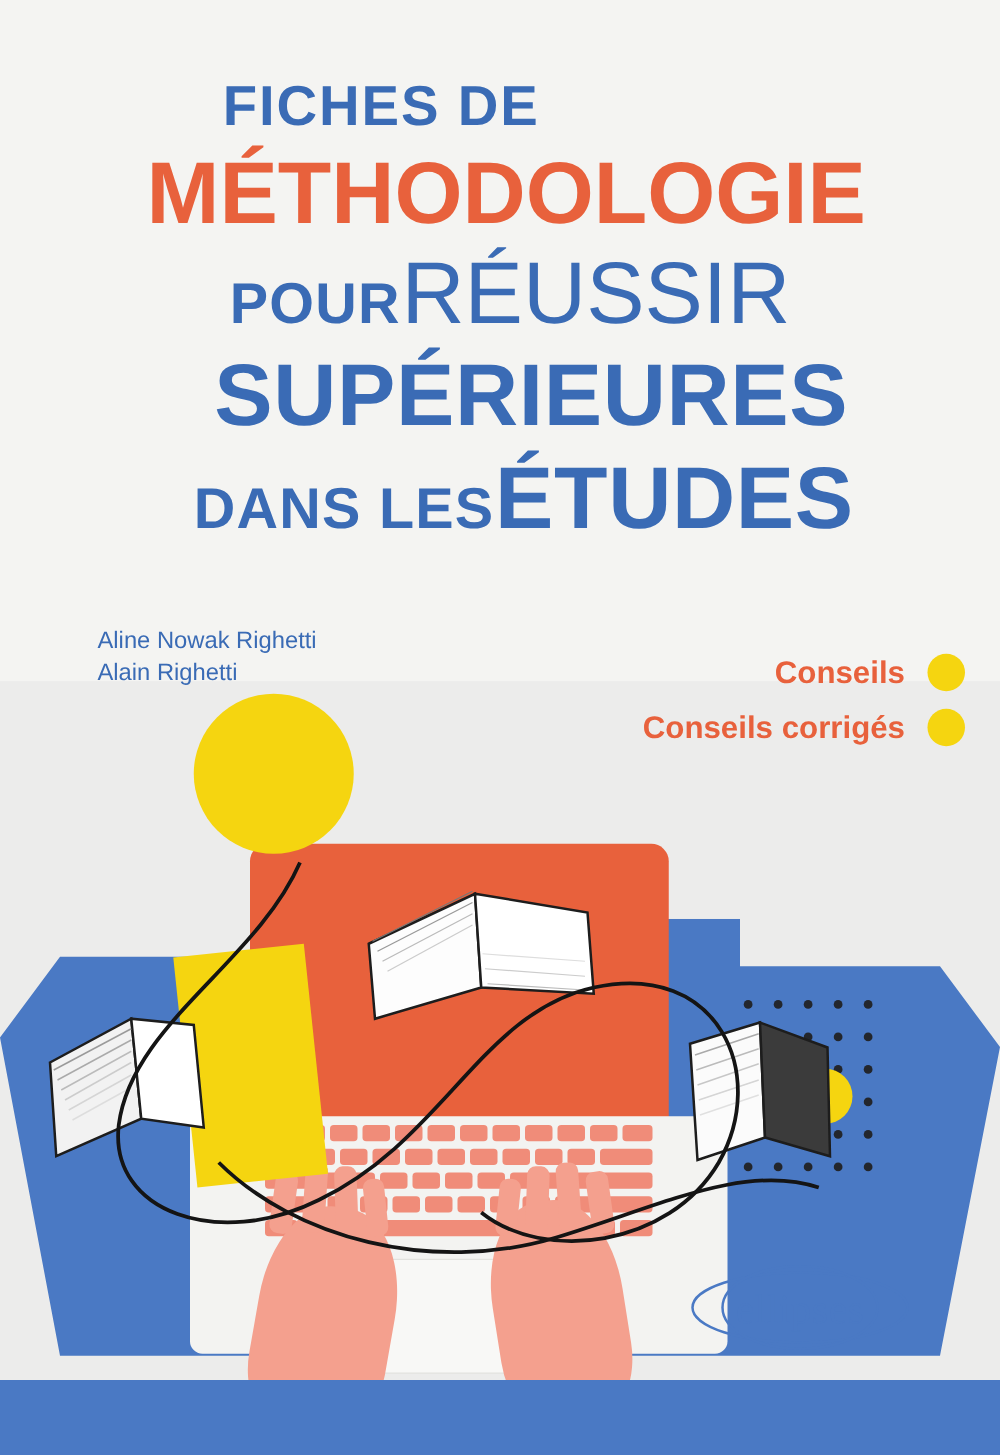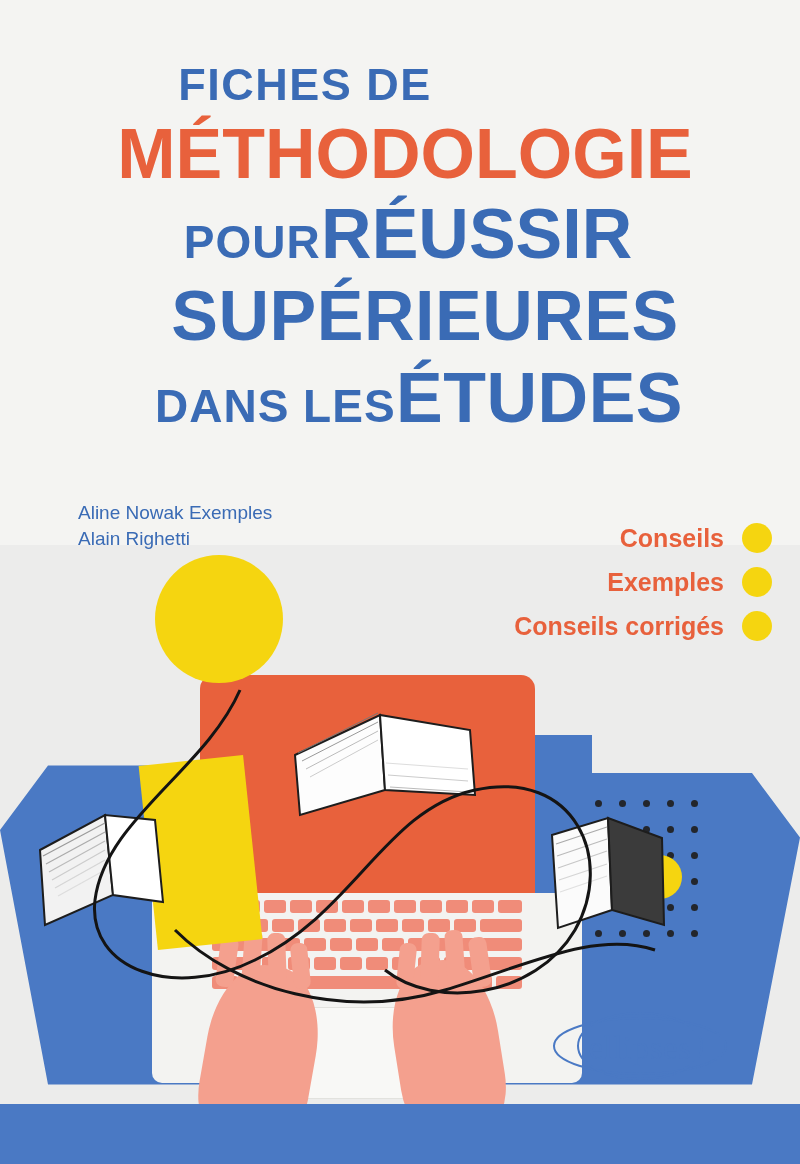--- a/index.html
+++ b/index.html
@@ -68,21 +68,21 @@
   .l3 .small {
     color: #3a6bb5;
     font-size: 46px;
     font-weight: bold;
     letter-spacing: 1px;
     vertical-align: baseline;
   }
   .l3 .big {
     color: #3a6bb5;
     font-size: 70px;
-    font-weight: bold;
+    font-weight: normal;
     letter-spacing: 0px;
     vertical-align: baseline;
   }
   .l4 {
     margin-top: 12px;
     margin-left: 38px;
     font-size: 0;
   }
   .l4 .small {
     color: #3a6bb5;
@@ -336,31 +336,27 @@
       <span class="big">RÉUSSIR</span>
     </div>
     <div class="title-line l5">SUPÉRIEURES</div>
     <div class="title-line l4">
       <span class="small">DANS LES</span>
       <span class="big">ÉTUDES</span>
     </div>
   </div>
 
   <div class="authors">
-    <div>Aline Nowak Exemples</div>
+    <div>Aline Nowak Righetti</div>
     <div>Alain Righetti</div>
   </div>
 
   <div class="bullets">
     <div class="bullet-row">
       <div class="bullet-label">Conseils</div>
-      <div class="bullet-dot"></div>
-    </div>
-    <div class="bullet-row">
-      <div class="bullet-label">Exemples</div>
       <div class="bullet-dot"></div>
     </div>
     <div class="bullet-row">
       <div class="bullet-label">Conseils corrigés</div>
       <div class="bullet-dot"></div>
     </div>
   </div>
 
   <div class="illu">
 

